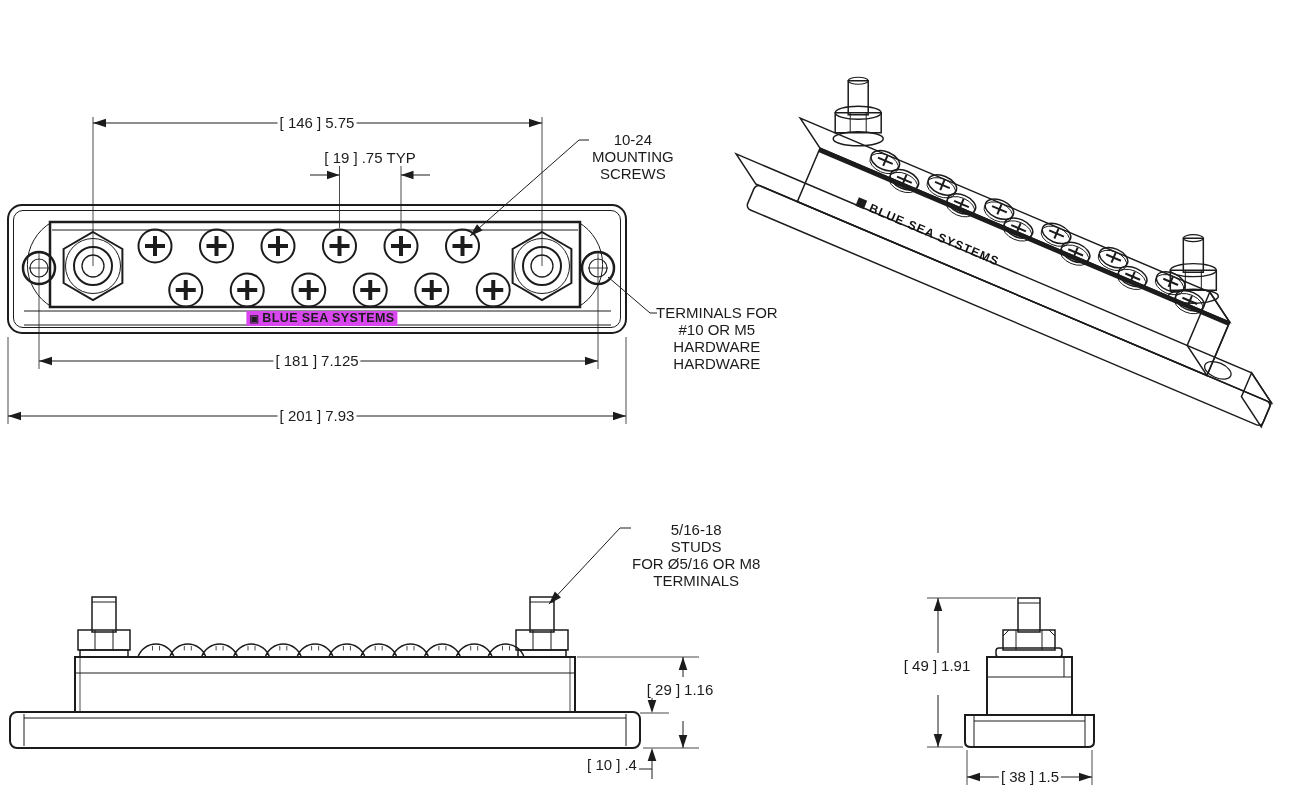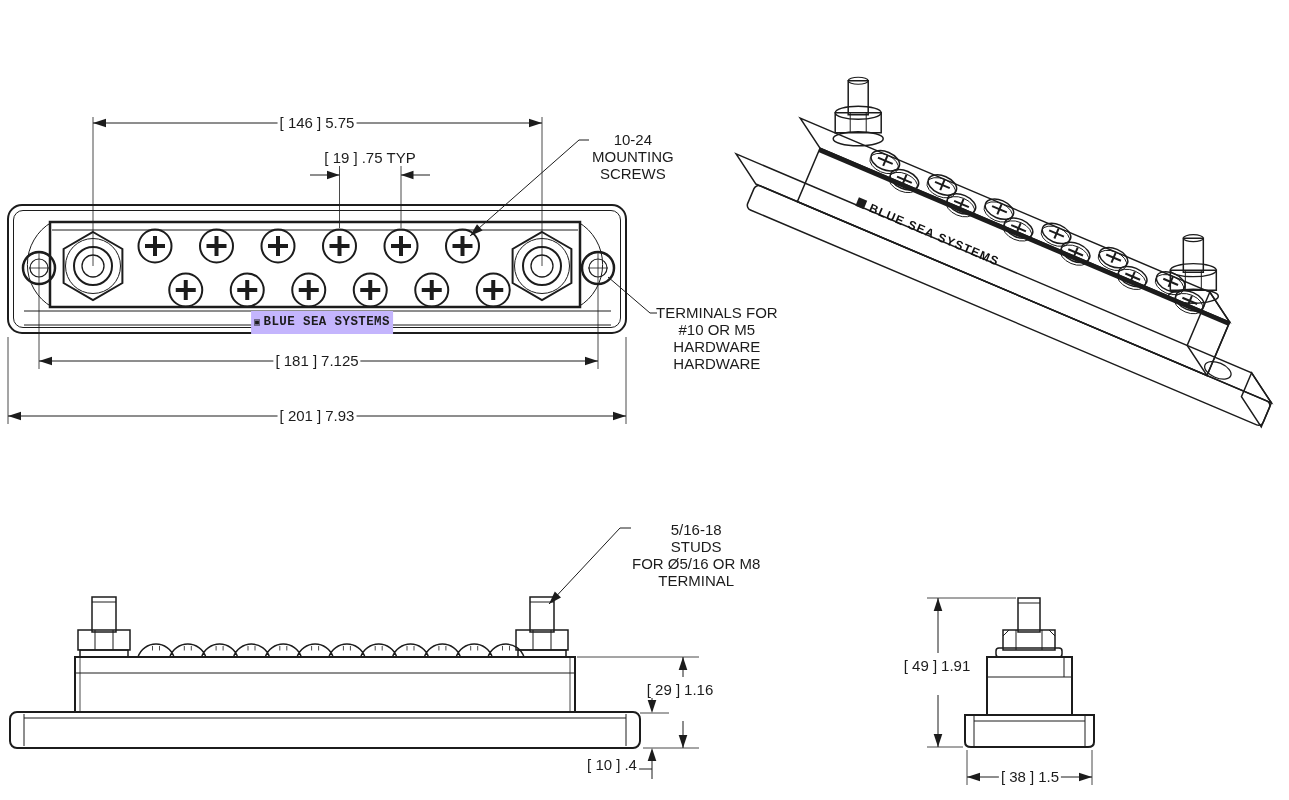--- a/index.html
+++ b/index.html
@@ -5,22 +5,22 @@
   html,body{margin:0;padding:0;background:#ffffff;}
   #canvas{position:relative;width:1289px;height:800px;background:#fff;overflow:hidden;
           font-family:"Liberation Sans",sans-serif;color:#1c1c1c;}
   svg{position:absolute;left:0;top:0;}
   svg *{vector-effect:non-scaling-stroke;}
   .lw{stroke:#1c1c1c;fill:none;}
   .t{position:absolute;font:15px/17px "Liberation Sans",sans-serif;color:#1c1c1c;white-space:nowrap;}
   .dim{display:flex;flex-direction:row;align-items:center;transform:translateX(-50%);text-align:center;}
   .dim>div{background:#fff;padding:0 2px;width:max-content;}
   .callout>div{background:transparent;text-align:center;}
-  .logo{transform:translateX(-50%);font-weight:bold;font-size:12.5px;line-height:22px;
-        letter-spacing:0.4px;background:#c4b5fd;padding:0 3px;font-family:Liberation Mono, monospace;}
+  .logo{transform:translateX(-50%);font-weight:bold;font-size:12.5px;line-height:14px;
+        letter-spacing:0.4px;background:#d946ef;padding:0 3px;}
   .logo .glyph{font-size:10px;margin-right:3px;}
 </style>
 </head>
 <body>
 
 <div id="canvas">
 
 <svg width="1289" height="800" viewBox="0 0 1289 800">
 
   <g>
@@ -416,20 +416,20 @@
 <div class="t callout" style="left:656px;top:304px">
   <div>TERMINALS FOR</div>
   <div>#10 OR M5</div>
   <div>HARDWARE</div>
   <div>HARDWARE</div>
 </div>
 <div class="t callout" style="left:632px;top:521px">
   <div>5/16-18</div>
   <div>STUDS</div>
   <div>FOR Ø5/16 OR M8</div>
-  <div>TERMINAL</div>
+  <div>TERMINALS</div>
 </div>
 
 <div class="t logo" style="left:322px;top:311px">
   <span class="glyph">▣</span><span>BLUE SEA SYSTEMS</span>
 </div>
 
 </div>
 
 </body></html>

